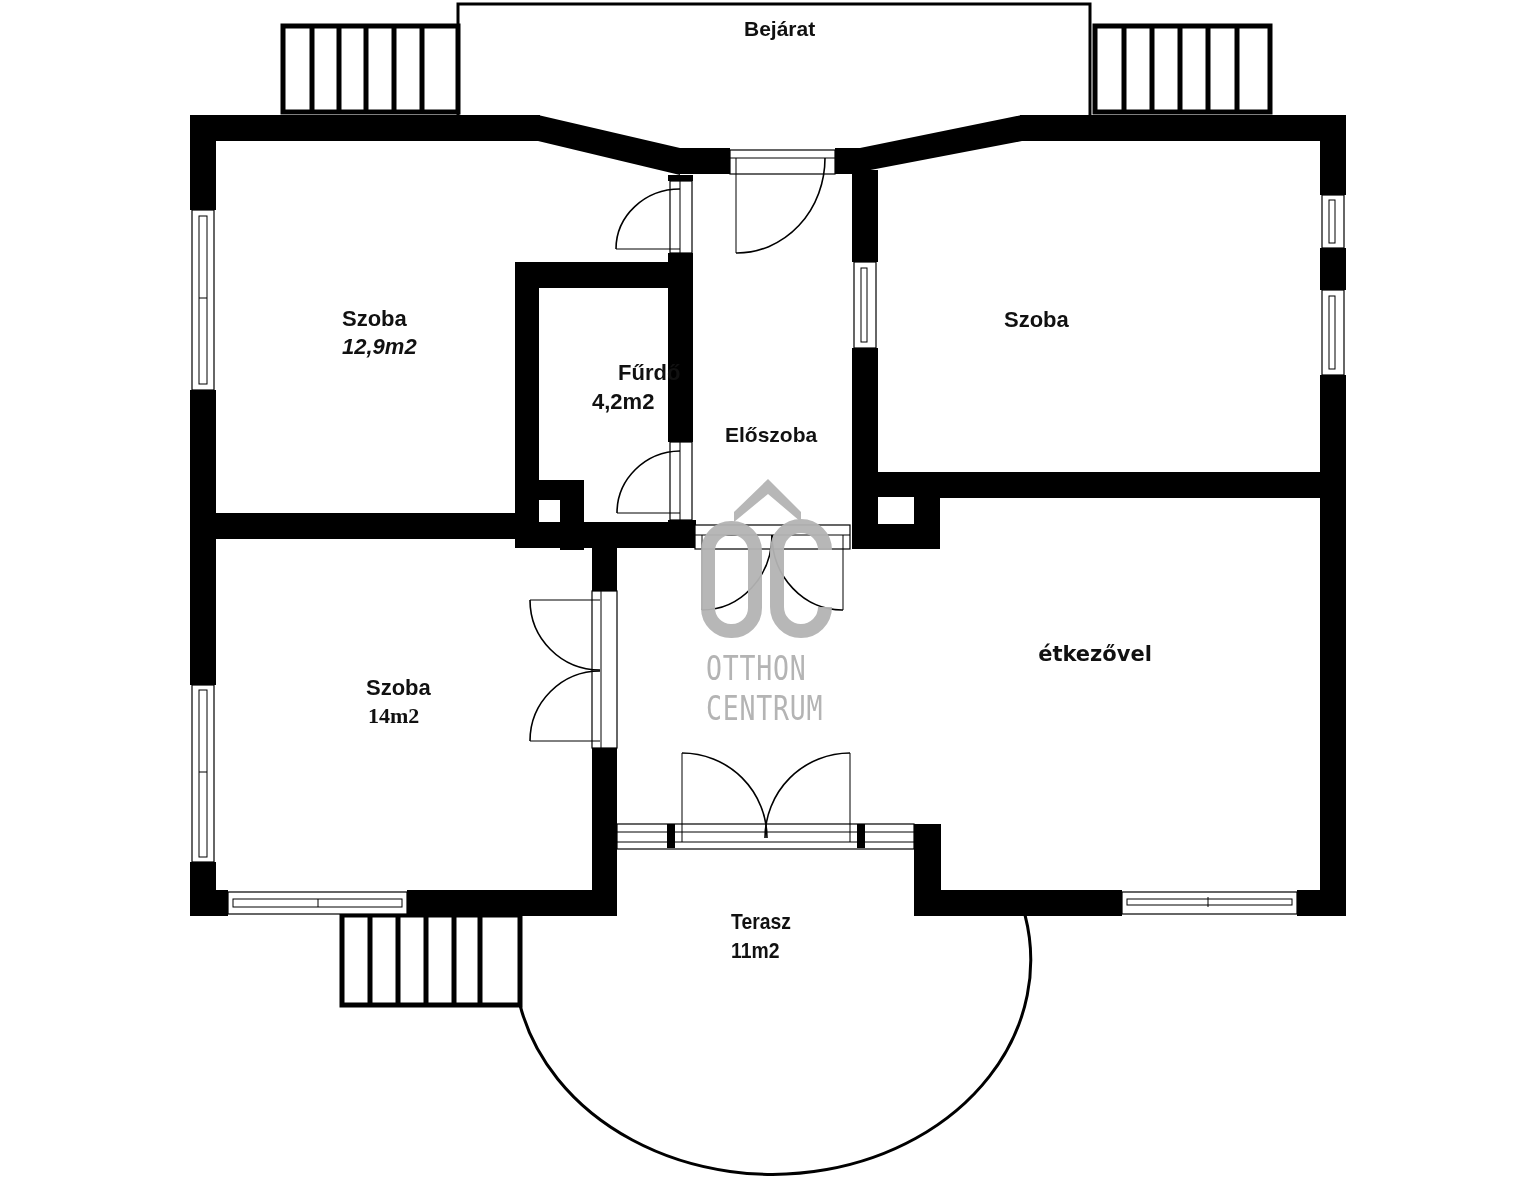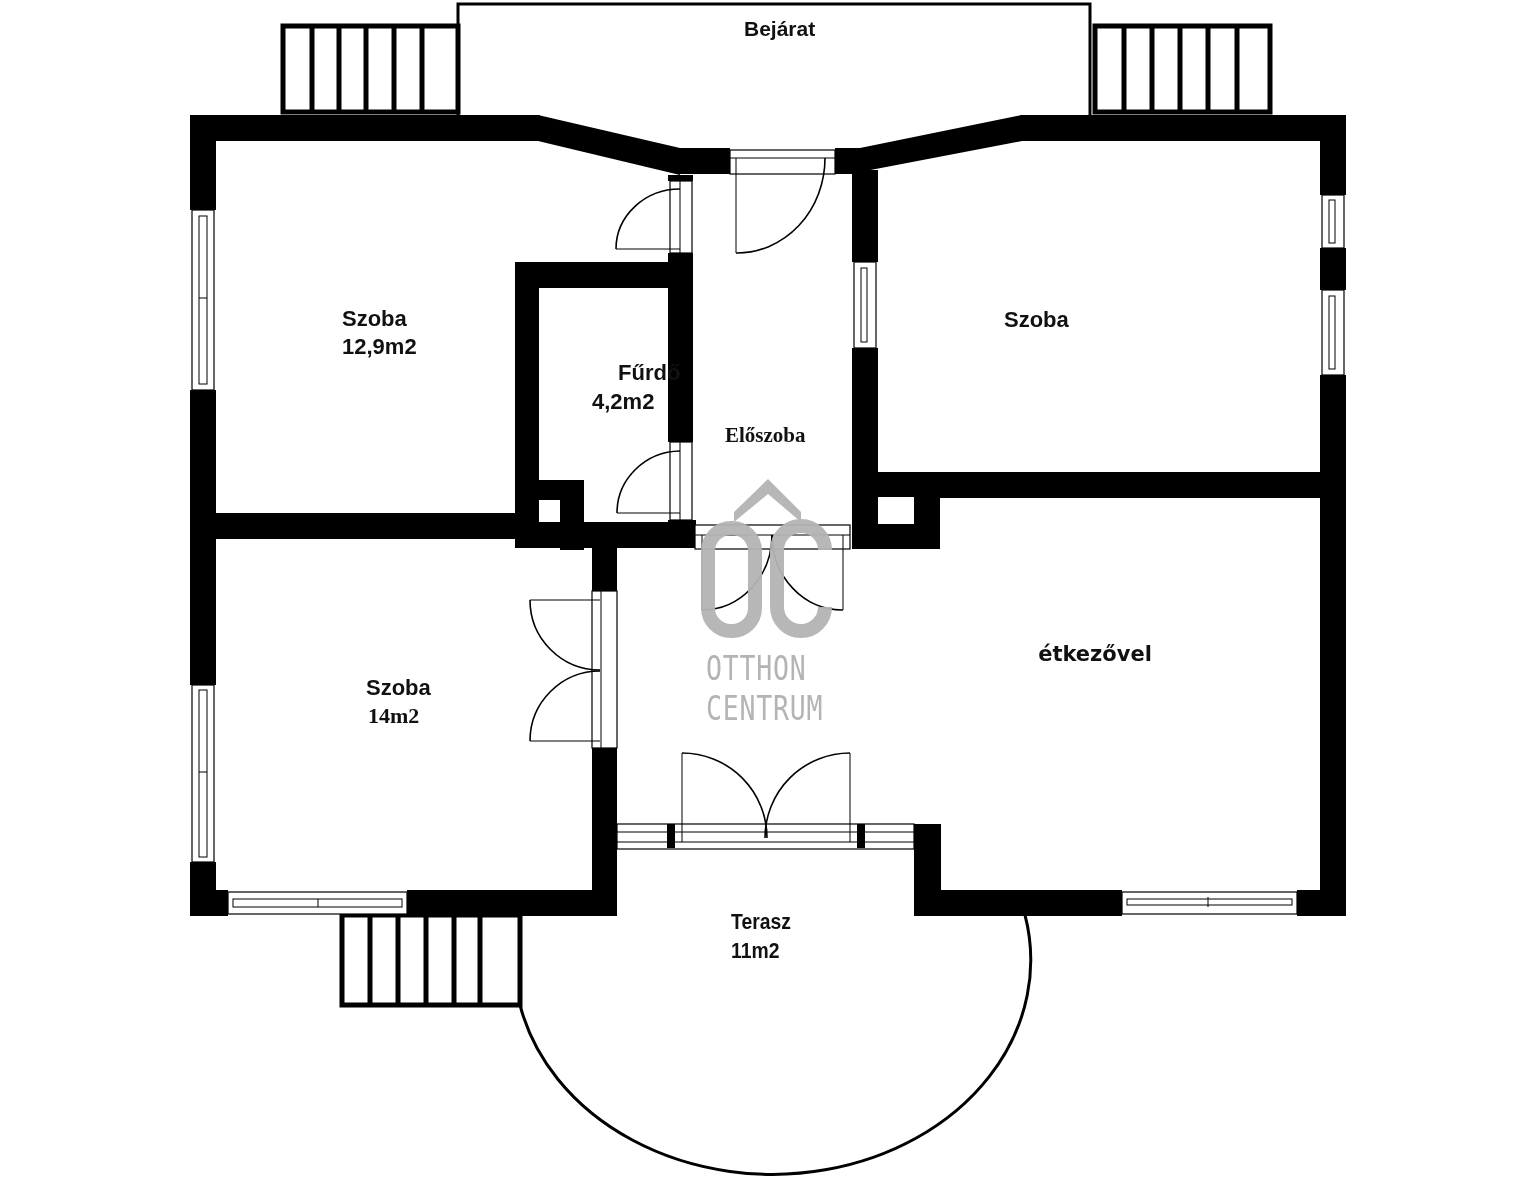--- a/index.html
+++ b/index.html
@@ -187,29 +187,29 @@
     <polygon fill="#b4b4b4" points="734,512 768,479 801,512 801,522 768,494 734,522"></polygon>
     <rect x="708" y="528" width="47" height="103" rx="23" fill="none" stroke="#b4b4b4" stroke-width="14"></rect>
     <path d="M 825 550 A 24 24 0 0 0 777 550 L 777 607 A 24 24 0 0 0 825 607" fill="none" stroke="#b4b4b4" stroke-width="14"></path>
   </g>
 </svg>
 
 <div class="lbl" style="left:744px; top:15px; font-size:21px;">Bejárat</div>
 
 <div>
   <div class="lbl" style="left:342px; top:305px;">Szoba</div>
-  <div class="lbl" style="left:342px; top:333px;">12,9m2</div>
+  <div class="lbl" style="left:342px; top:333px;font-style:italic;">12,9m2</div>
 </div>
 
 <div>
   <div class="lbl" style="left:570px; top:359px;margin-left:48px;">Fűrdő</div>
   <div class="lbl" style="left:592px; top:388px;">4,2m2</div>
 </div>
 
-<div class="lbl" style="left:725px; top:421px; font-size:21px;font-family:Liberation Serif, serif;">Előszoba</div>
+<div class="lbl" style="left:725px; top:421px; font-size:21px;">Előszoba</div>
 
 <div class="lbl" style="left:1004px; top:306px;">Szoba</div>
 
 <div>
   <div class="lbl" style="left:366px; top:674px;">Szoba</div>
   <div class="lbl" style="left:368px; top:702px;font-family:Liberation Serif, serif;">14m2</div>
 </div>
 
 <div class="lbl sans2" style="left:930px; top:637px; width:330px;">
   <div>étkezővel</div>

